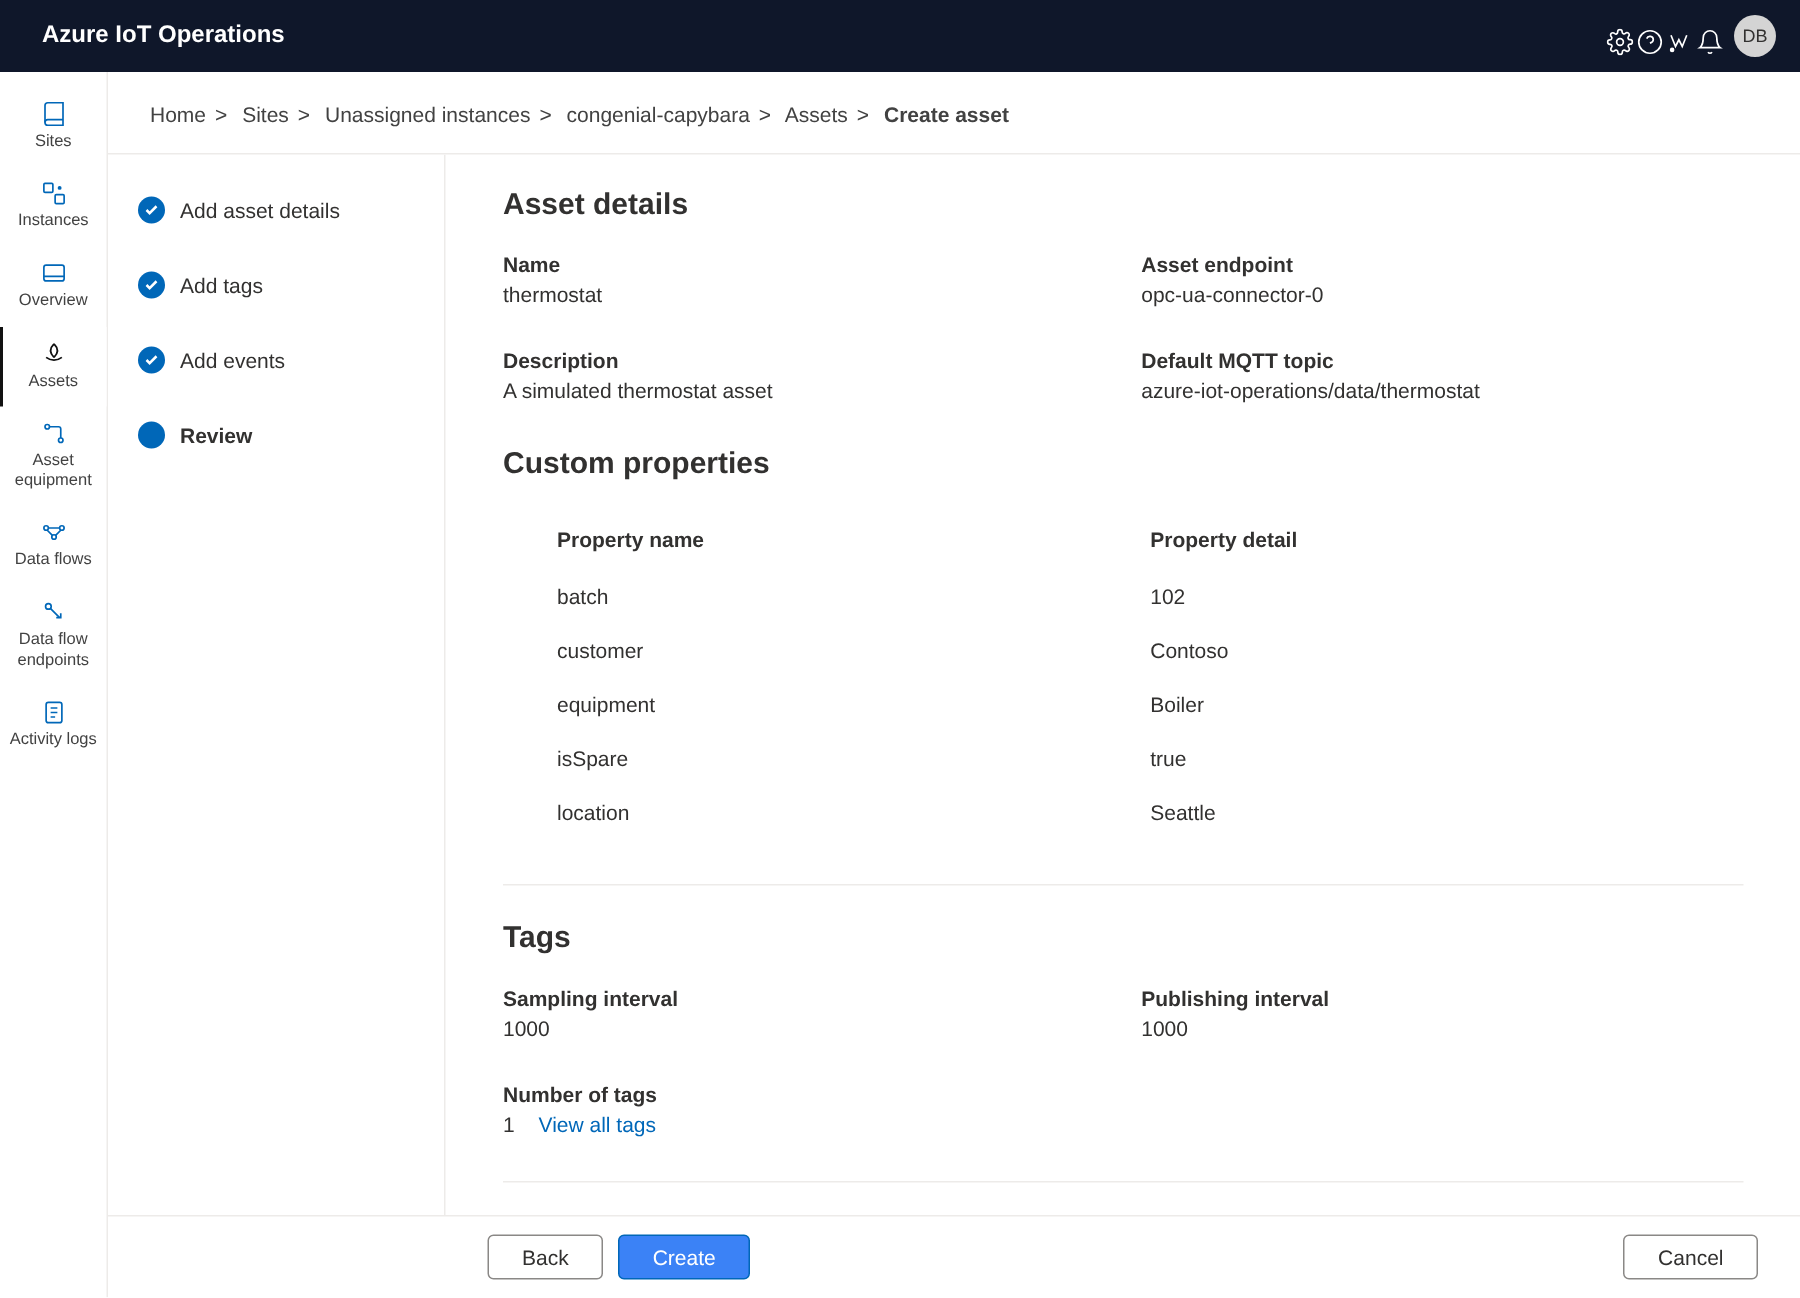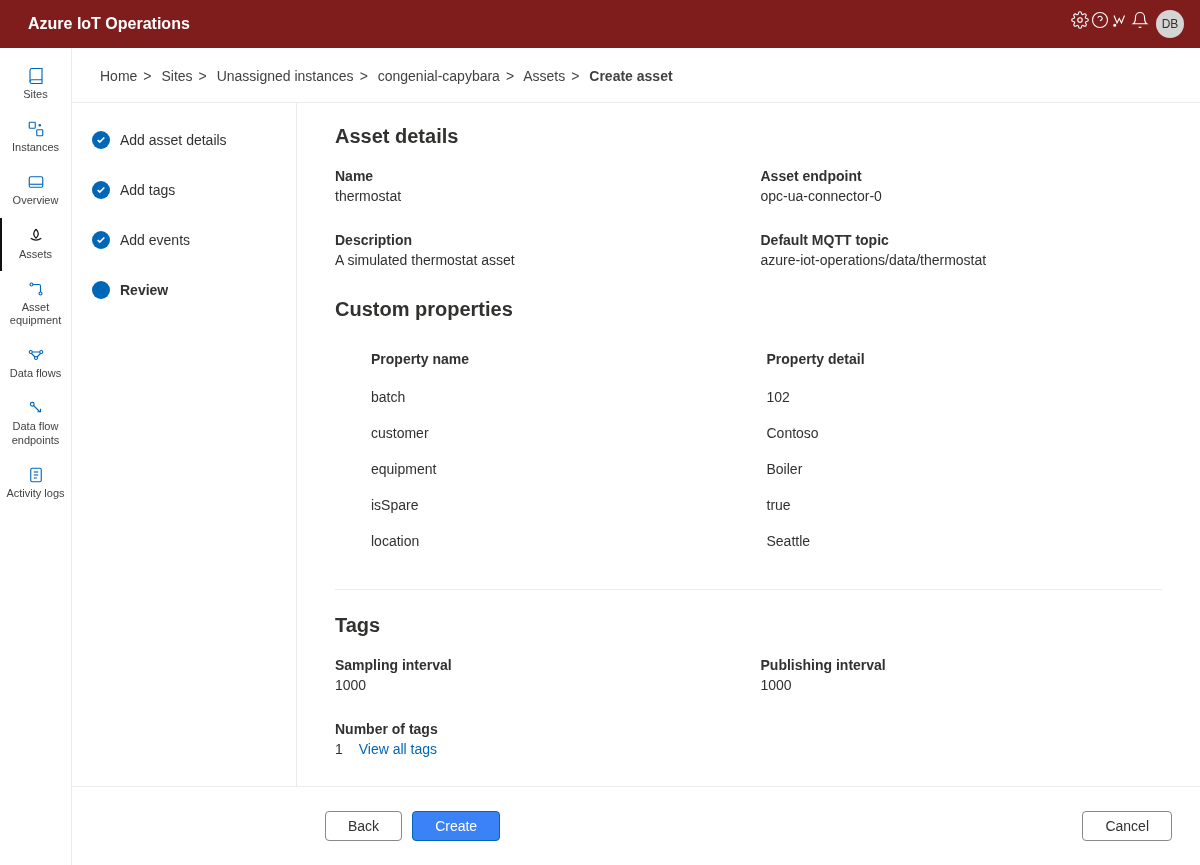--- a/index.html
+++ b/index.html
@@ -1,21 +1,21 @@
 <!DOCTYPE html>
 <html><head>
   <meta charset="utf-8">
   <style>
     * { box-sizing: border-box; margin: 0; padding: 0; }
     body { font-family: "Segoe UI", -apple-system, BlinkMacSystemFont, sans-serif; font-size: 14px; color: #323130; background: #fff; height: 865px; width: 1200px; overflow: hidden; display: flex; flex-direction: column; }
     
     
-    .header { background: #7f1d1d; color: #fff; height: 48px; display: flex; align-items: center; padding: 0 16px 0 28px; }
+    .header { background: #0f172a; color: #fff; height: 48px; display: flex; align-items: center; padding: 0 16px 0 28px; }
     .header-title { font-size: 16px; font-weight: 600; flex: 1; }
-    .header-icons { display: flex; align-items: flex-start; }
+    .header-icons { display: flex; align-items: flex-end; }
     .header-icon { width: 20px; height: 20px; display: flex; align-items: center; justify-content: center; cursor: pointer; color: #fff; }
     .avatar { width: 28px; height: 28px; border-radius: 50%; background: #d4d4d4; color: #323130; display: flex; align-items: center; justify-content: center; font-size: 12px; font-weight: 500; margin-left: 6px; cursor: pointer; }
     
     
     .body { display: flex; flex: 1; overflow: hidden; }
     
     
     .sidebar { width: 72px; border-right: 1px solid #edebe9; display: flex; flex-direction: column; padding-top: 10px; }
     .sidebar-item { display: flex; flex-direction: column; align-items: center; justify-content: center; padding: 8px 4px 10px; cursor: pointer; color: #424242; text-decoration: none; }
     .sidebar-item.active { background: #fff; border-left: 2px solid #111; padding-left: 2px; }
@@ -51,21 +51,21 @@
     .grid2 { display: grid; grid-template-columns: 1fr 1fr; gap: 28px 24px; margin-bottom: 30px; }
     .field-label { font-weight: 600; font-size: 14px; margin-bottom: 4px; }
     .field-value { font-size: 14px; color: #323130; }
     .prop-table { margin-bottom: 30px; }
     .prop-row { display: grid; grid-template-columns: 1fr 1fr; padding: 10px 0; margin-left: 36px; }
     .prop-header { font-weight: 600; padding-bottom: 12px; }
     .divider { border-top: 1px solid #edebe9; margin-top: 12px; }
     .link { color: #0067b8; text-decoration: none; cursor: pointer; margin-left: 12px; }
     
     
-    .bottom-bar { border-top: 1px solid #edebe9; padding: 24px 28px; display: flex; align-items: center; justify-content: center; }
+    .bottom-bar { border-top: 1px solid #edebe9; padding: 12px 28px; display: flex; align-items: center; justify-content: center; }
     .spacer-left { width: 225px; }
     .btn { padding: 6px 22px; border-radius: 4px; font-size: 14px; font-family: inherit; cursor: pointer; }
     .btn-secondary { background: #fff; border: 1px solid #8a8886; color: #323130; }
     .btn-primary { background: #3b82f6; border: 1px solid #0067b8; color: #fff; margin-left: 10px; font-weight: 500; }
     .flex-spacer { flex: 1; }
   </style>
 </head>
 <body>
 
 <div class="header">

